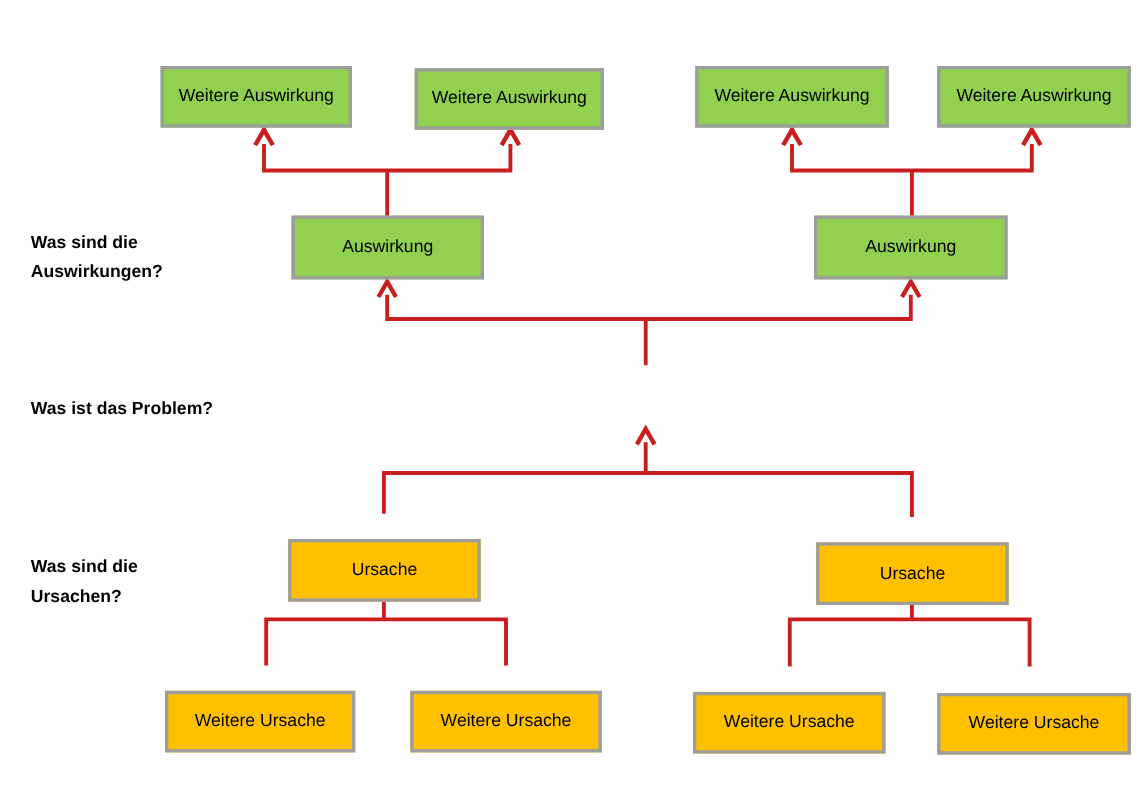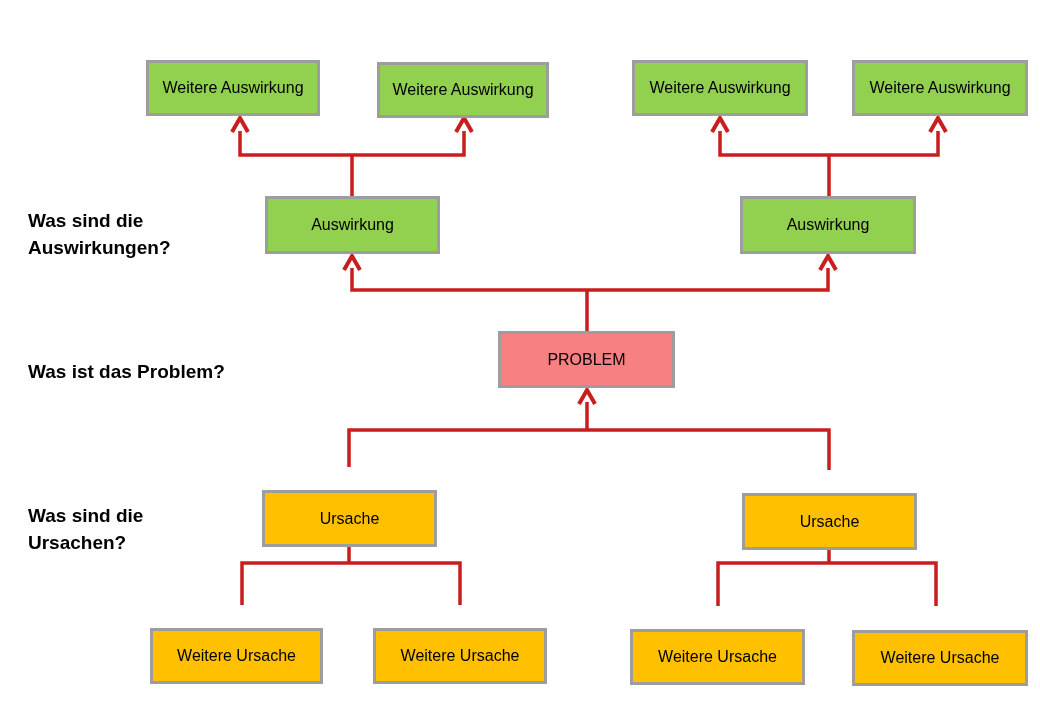--- a/index.html
+++ b/index.html
@@ -42,21 +42,21 @@
     font-size: 16px;
     color: var(--text, #000);
     padding: 2px;
   }
   .box.effect  { background: var(--effect-fill, #92D050); }
   .box.cause   { background: var(--cause-fill, #FFC000); margin-top: 24px; }
   .box.problem { background: var(--problem-fill, #F78082); }
   .bold { font-weight: normal; }
   .question {
     position: absolute;
-    font-size: 19px;
+    font-size: 16px;
     font-weight: bold;
     line-height: 27px;
     color: var(--text, #000);
     white-space: pre-line;
   }
 </style>
 </head>
 <body>
 
 <div class="stage">
@@ -92,21 +92,20 @@
   </svg>
 
   <div class="box effect" style="left:146px; top:60px; width:174px; height:56px;">Weitere Auswirkung</div>
   <div class="box effect" style="left:377px; top:62px; width:172px; height:56px;">Weitere Auswirkung</div>
   <div class="box effect" style="left:632px; top:60px; width:176px; height:56px;">Weitere Auswirkung</div>
   <div class="box effect" style="left:852px; top:60px; width:176px; height:56px;">Weitere Auswirkung</div>
 
   <div class="box effect bold" style="left:265px; top:196px; width:175px; height:58px;">Auswirkung</div>
   <div class="box effect bold" style="left:740px; top:196px; width:176px; height:58px;">Auswirkung</div>
 
-  <div class="box problem bold" style="left:498px; top:331px; width:177px; height:57px;">PROBLEM</div>
 
   <div class="box cause bold" style="left:262px; top:466px; width:175px; height:57px;">Ursache</div>
   <div class="box cause bold" style="left:742px; top:469px; width:175px; height:57px;">Ursache</div>
 
   <div class="box cause" style="left:150px; top:604px; width:173px; height:56px;">Weitere Ursache</div>
   <div class="box cause" style="left:373px; top:604px; width:174px; height:56px;">Weitere Ursache</div>
   <div class="box cause" style="left:630px; top:605px; width:175px; height:56px;">Weitere Ursache</div>
   <div class="box cause" style="left:852px; top:606px; width:176px; height:56px;">Weitere Ursache</div>
 
   <div class="question" style="left:28px; top:207px;">Was sind die

